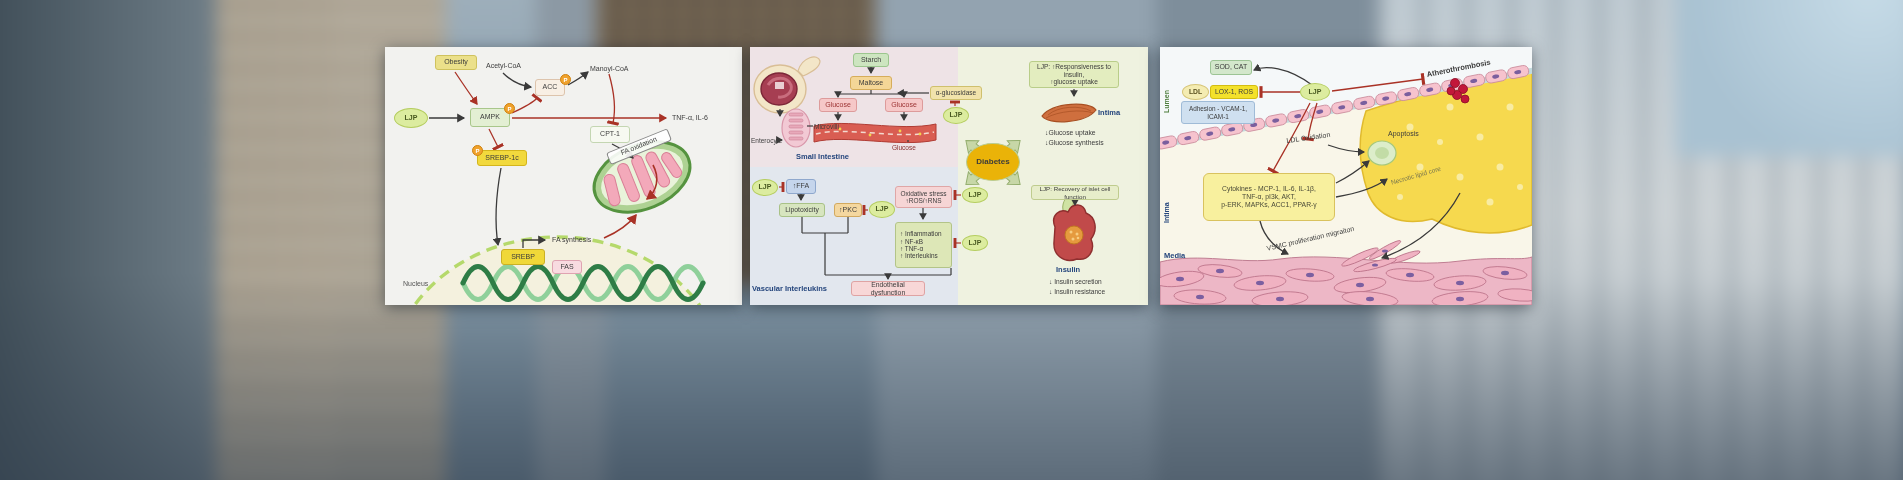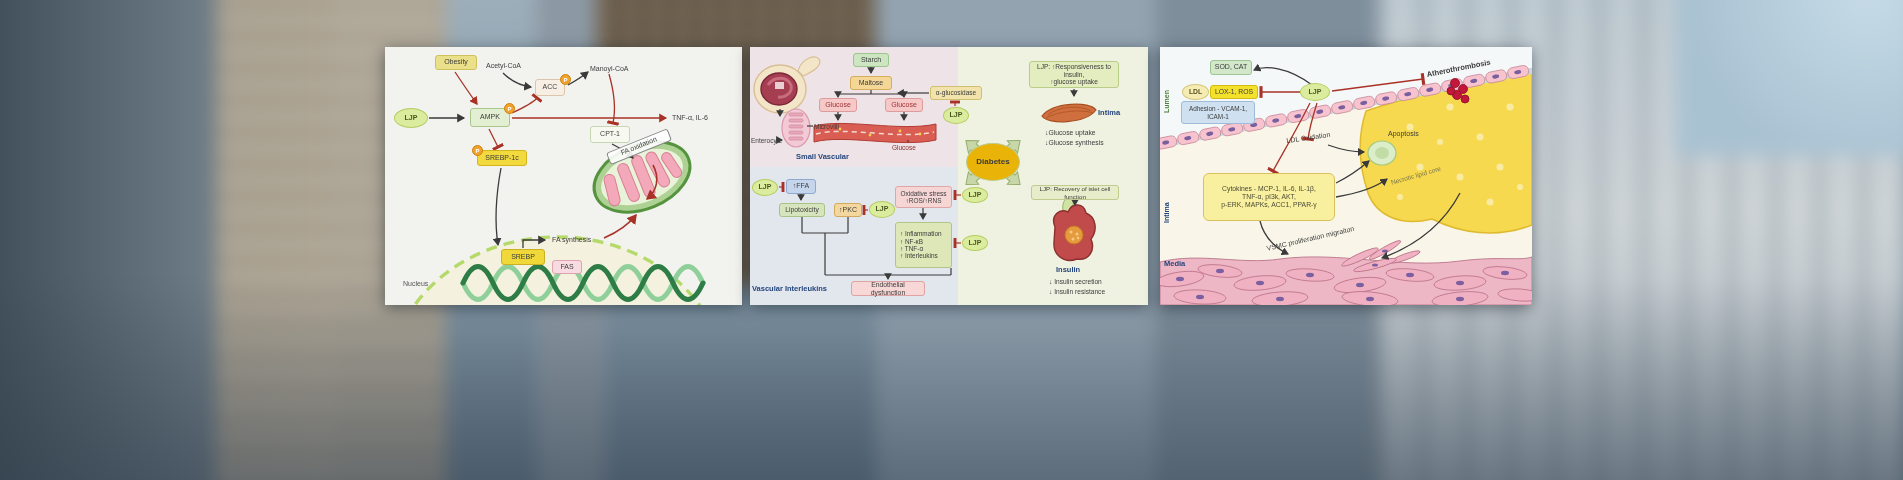--- a/index.html
+++ b/index.html
@@ -244,21 +244,21 @@
       </div>
     <div class="box" style="left:180px;top:39px;width:52px;height:14px;background:#f1e3ab;border-color:#cfc06d;font-size:6.5px;">
         <span>α-glucosidase</span>
       </div>
     <div class="box pill ljp" style="left:193px;top:60px;width:26px;height:17px;">
         <span>LJP</span>
       </div>
     <div class="lbl" style="left:142px;top:97px;font-size:6.5px;color:#8a3030;">Glucose</div>
     <div class="lbl" style="left:64px;top:76px;font-size:6.5px;">Microvilli</div>
     <div class="lbl" style="left:1px;top:90px;font-size:6.5px;">Enterocyte</div>
-    <div class="lbl navy" style="left:46px;top:106px;font-size:7.5px;">Small Vascular</div>
+    <div class="lbl navy" style="left:46px;top:106px;font-size:7.5px;">Small Intestine</div>
     <div class="box" style="left:279px;top:14px;width:90px;height:27px;background:#e3edbf;border-color:#b9cd89;font-size:6.6px;">
       <span>LJP: ↑Responsiveness to insulin,</span>
       <span>↑glucose uptake</span>
     </div>
     <div class="lbl navy" style="left:348px;top:62px;font-size:7.5px;">Intima</div>
     <div class="lbl" style="left:295px;top:82px;font-size:6.8px;">↓Glucose uptake</div>
     <div class="lbl" style="left:295px;top:92px;font-size:6.8px;">↓Glucose synthesis</div>
     <div class="box pill" style="left:216px;top:96px;width:54px;height:38px;background:#eab308;border-color:#b9cc92;font-size:8px;font-weight:bold;color:#3b3b3b;">
         <span>Diabetes</span>
       </div>
@@ -495,17 +495,17 @@
     <div class="lbl tilt" style="left:266px;top:24px;font-size:7.5px;font-weight:bold;transform:rotate(-11deg);">Atherothrombosis</div>
     <div class="lbl tilt" style="left:126px;top:90px;transform:rotate(-8deg);">LDL Oxidation</div>
     <div class="lbl" style="left:228px;top:83px;">Apoptosis</div>
     <div class="box" style="left:43px;top:126px;width:132px;height:48px;background:#f8f09e;border-color:#d9c25e;border-radius:6px;font-size:6.8px;color:#4a4a38;">
       <span>Cytokines - MCP-1, IL-6, IL-1β,</span>
       <span>TNF-α, pI3k, AKT,</span>
       <span>p-ERK, MAPKs, ACC1, PPAR-γ</span>
     </div>
     <div class="lbl tilt" style="left:230px;top:132px;font-size:6.5px;color:#77754e;transform:rotate(-16deg);">Necrotic lipid core</div>
     <div class="vlab" style="left:3px;top:176px;color:#24457c;">Intima</div>
-    <div class="lbl navy" style="left:4px;top:205px;font-size:7.5px;margin-top:8px;">Media</div>
+    <div class="lbl navy" style="left:4px;top:205px;font-size:7.5px;">Media</div>
     <div class="lbl tilt" style="left:106px;top:198px;transform:rotate(-13deg);">VSMC proliferation migraiton</div>
   </div>
 
 </div>
 
 </body></html>

